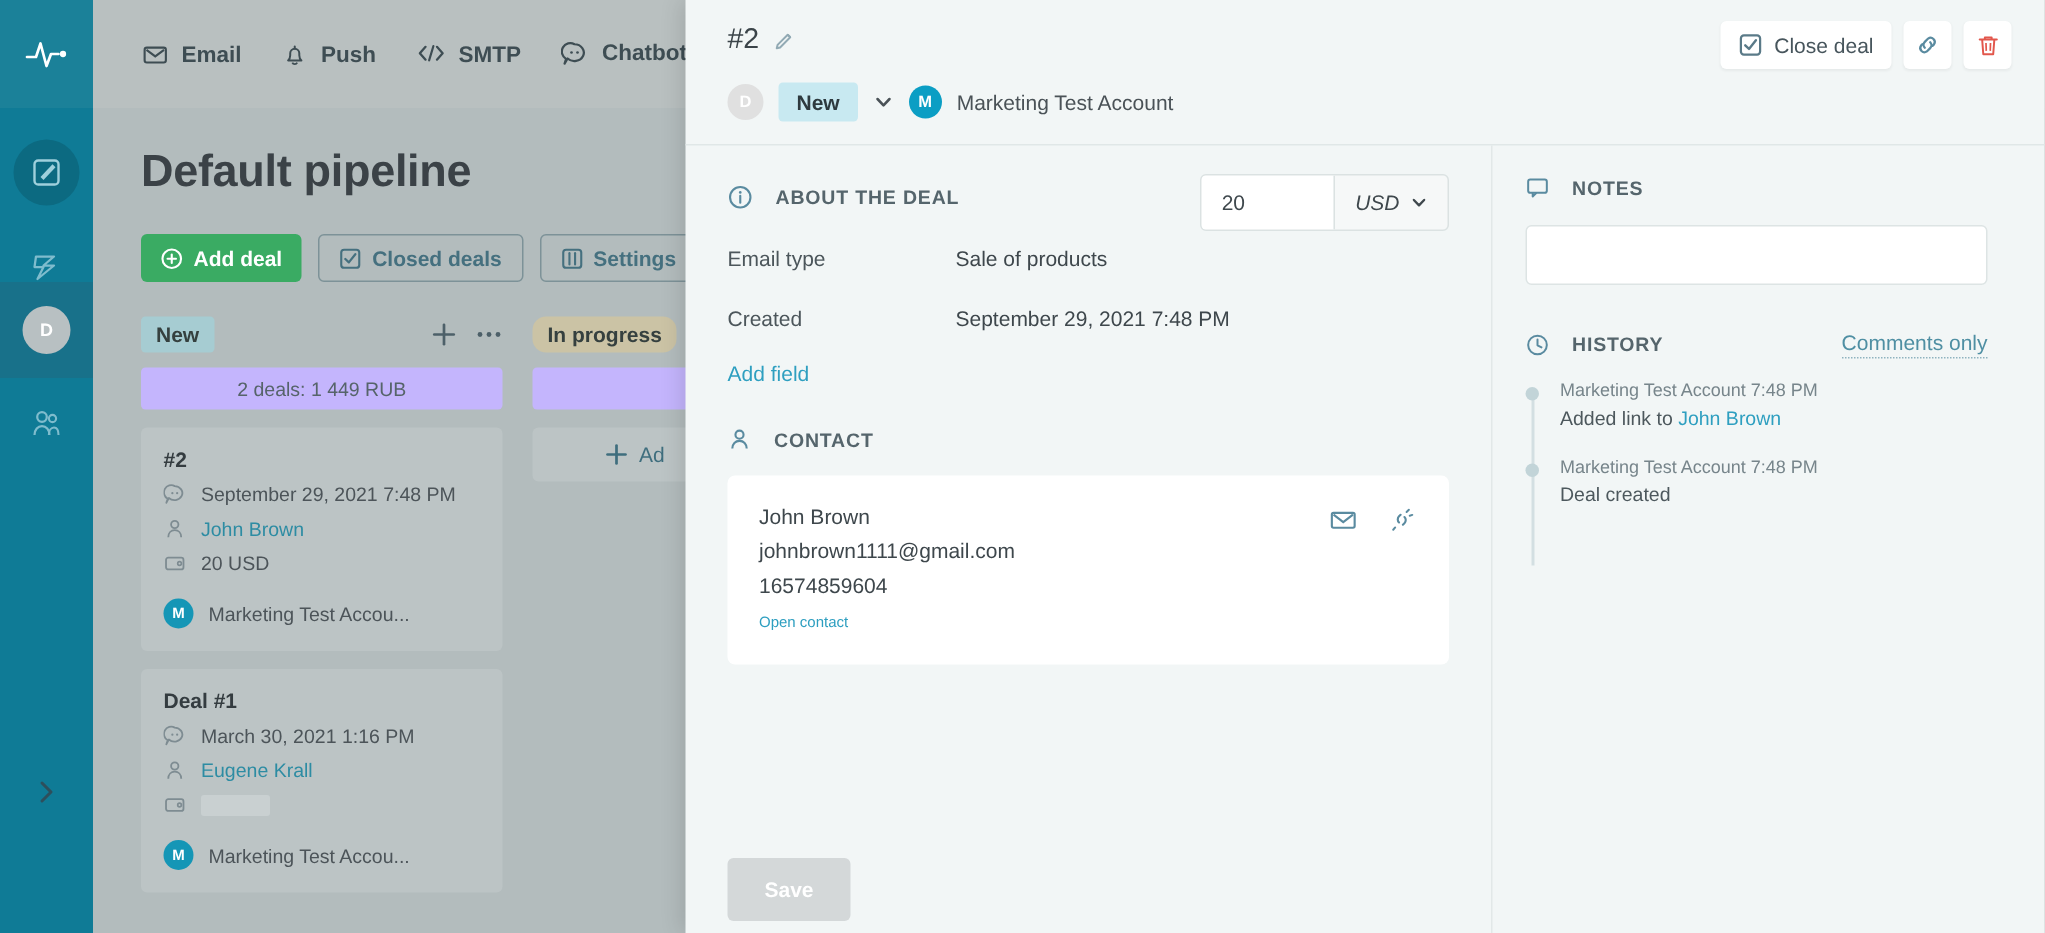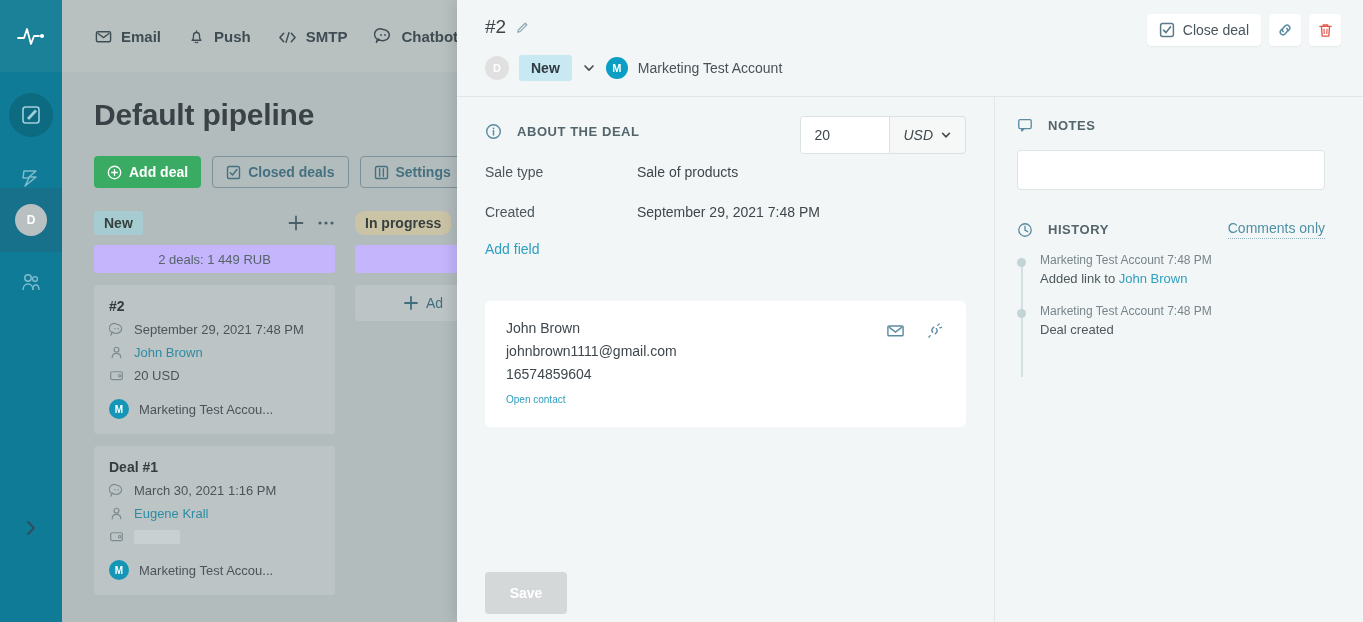--- a/index.html
+++ b/index.html
@@ -49,21 +49,21 @@
     display: flex; align-items: center; justify-content: center;
   }
 
   
   #top-nav {
     position: absolute; left: 62px; top: 0; right: 0; height: 72px;
     background: #b9c0c0;
     display: flex; align-items: center; padding-left: 33px; gap: 27px;
   }
   .nav-item {
-    display: flex; align-items: flex-end; gap: 9px;
+    display: flex; align-items: flex-start; gap: 9px;
     color: #3e4d53; font-size: 15px; font-weight: bold;
   }
 
   
   #board {
     position: absolute; left: 62px; top: 72px; right: 0; bottom: 0;
     background: #b3bcbd;
     padding: 26px 0 0 32px;
   }
   #page-title {
@@ -564,21 +564,21 @@
                 <circle cx="9" cy="9" r="7.2" fill="none" stroke="#5a8ba0" stroke-width="1.5"></circle>
                 <circle cx="9" cy="5.6" r="0.95" fill="#5a8ba0"></circle>
                 <line x1="9" y1="8" x2="9" y2="12.8" stroke="#5a8ba0" stroke-width="1.5" stroke-linecap="round"></line>
               </svg>
             </span>
             <span>ABOUT THE DEAL</span>
           </div>
         </div>
 
         <div class="field-row">
-          <span class="field-label">Sale type</span>
+          <span class="field-label">Email type</span>
           <span class="field-value">Sale of products</span>
         </div>
         <div class="field-row">
           <span class="field-label">Created</span>
           <span class="field-value">September 29, 2021 7:48 PM</span>
         </div>
         <div id="add-field-link">Add field</div>
       </div>
 
       <div id="amount-group">
@@ -587,20 +587,29 @@
           <span>USD</span>
           <span>
             <svg width="12" height="12" viewBox="0 0 14 14">
               <polyline points="3,5 7,9.2 11,5" fill="none" stroke="#3f484d" stroke-width="1.8" stroke-linecap="round" stroke-linejoin="round"></polyline>
             </svg>
           </span>
         </div>
       </div>
 
       <div id="contact-section">
+        <div class="section-head">
+          <span>
+            <svg width="16" height="16" viewBox="0 0 16 16">
+              <circle cx="8" cy="4.8" r="2.7" fill="none" stroke="#5a8ba0" stroke-width="1.4"></circle>
+              <path d="M3.2 14 c0-3.1 2.1-5.1 4.8-5.1 s4.8 2 4.8 5.1" fill="none" stroke="#5a8ba0" stroke-width="1.4"></path>
+            </svg>
+          </span>
+          <span>CONTACT</span>
+        </div>
 
         <div id="contact-card">
           <div class="contact-line">John Brown</div>
           <div class="contact-line">johnbrown1111@gmail.com</div>
           <div class="contact-line">16574859604</div>
           <div id="open-contact-link">Open contact</div>
 
           <div id="contact-card-actions">
             <span>
               <svg width="19" height="19" viewBox="0 0 20 20">

